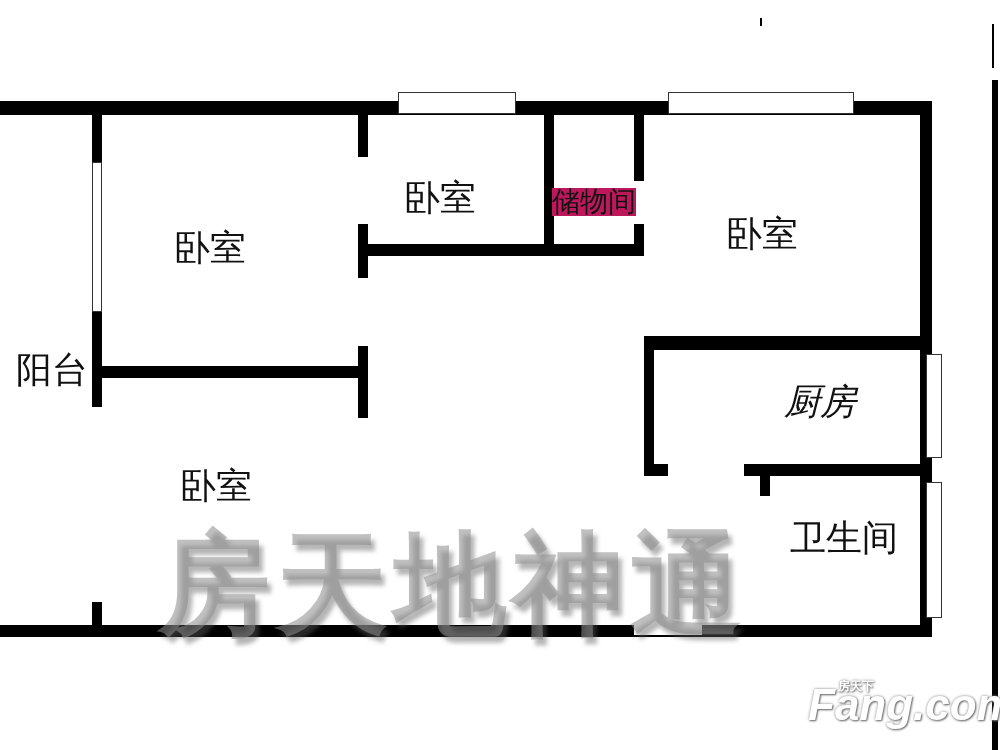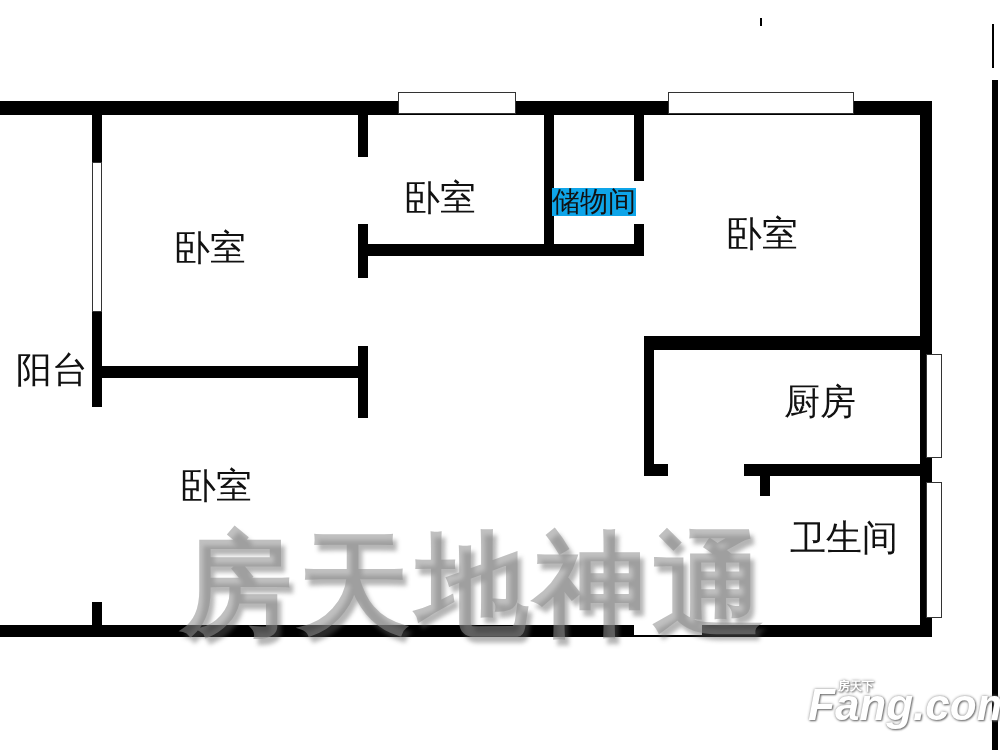--- a/index.html
+++ b/index.html
@@ -1,21 +1,21 @@
 <!DOCTYPE html>
 <html><head>
 <meta charset="utf-8">
 <style>
   html,body{margin:0;padding:0;background:#fff;}
   body{width:1000px;height:750px;position:relative;overflow:hidden;font-family:"DejaVu Sans",sans-serif;}
   .w{position:absolute;background:#000;}
   .win{position:absolute;background:#fff;border:1px solid #333;box-sizing:border-box;}
   .lbl{position:absolute;color:#111;font-size:36px;white-space:nowrap;line-height:1;}
   .lbl.sm{font-size:28px;}
-  .wm{position:absolute;left:180px;top:510px;font-size:112px;font-weight:bold;color:rgba(140,140,140,0.55);letter-spacing:6px;text-shadow:4px 6px 4px rgba(90,90,90,0.45);white-space:nowrap;font-family:"DejaVu Serif",serif;}
+  .wm{position:absolute;left:158px;top:510px;font-size:112px;font-weight:bold;color:rgba(140,140,140,0.55);letter-spacing:6px;text-shadow:4px 6px 4px rgba(90,90,90,0.45);white-space:nowrap;font-family:"DejaVu Serif",serif;}
   .logo{position:absolute;left:808px;top:680px;color:#fff;font-weight:bold;text-shadow:0 0 3px #888,1px 1px 2px #666;}
   .logo .big{font-size:44px;font-style:italic;font-family:"Liberation Sans",sans-serif;}
   .logo .cn{position:absolute;left:30px;top:-2px;font-size:12px;}
 </style>
 </head>
 <body>
 
 <div class="w" style="left:0;top:101px;width:932px;height:14px;"></div>
 <div class="w" style="left:0;top:625px;width:932px;height:12px;"></div>
 <div class="w" style="left:920px;top:101px;width:12px;height:536px;"></div>
@@ -43,24 +43,24 @@
 <div class="w" style="left:644px;top:336px;width:288px;height:14px;"></div>
 <div class="w" style="left:644px;top:336px;width:10px;height:140px;"></div>
 <div class="w" style="left:644px;top:464px;width:24px;height:12px;"></div>
 <div class="w" style="left:744px;top:464px;width:188px;height:12px;"></div>
 <div class="w" style="left:760px;top:464px;width:10px;height:32px;"></div>
 
 <div style="position:absolute;left:634px;top:625px;width:68px;height:12px;background:#fff;border-bottom:2px solid #000;box-sizing:border-box;"></div>
 
 <div class="lbl" style="left:174px;top:230px;">卧室</div>
 <div class="lbl" style="left:404px;top:180px;">卧室</div>
-<div class="lbl sm" style="left:552px;top:188px;background:#0ea5e9;">储物间</div>
+<div class="lbl sm" style="left:552px;top:188px;background:#be185d;">储物间</div>
 <div class="lbl" style="left:726px;top:216px;">卧室</div>
 <div class="lbl" style="left:16px;top:352px;">阳台</div>
-<div class="lbl" style="left:784px;top:384px;">厨房</div>
+<div class="lbl" style="left:784px;top:384px;font-style:italic;">厨房</div>
 <div class="lbl" style="left:180px;top:468px;">卧室</div>
 <div class="lbl" style="left:790px;top:520px;">卫生间</div>
 
 <div style="position:absolute;left:760px;top:18px;width:2px;height:8px;background:#000;"></div>
 <div style="position:absolute;left:982px;top:24px;width:10px;height:44px;border-right:2px solid #000;"></div>
 
 <div class="wm">房天地神通</div>
 
 <div class="logo">
   <span class="big">Fang.com</span>

